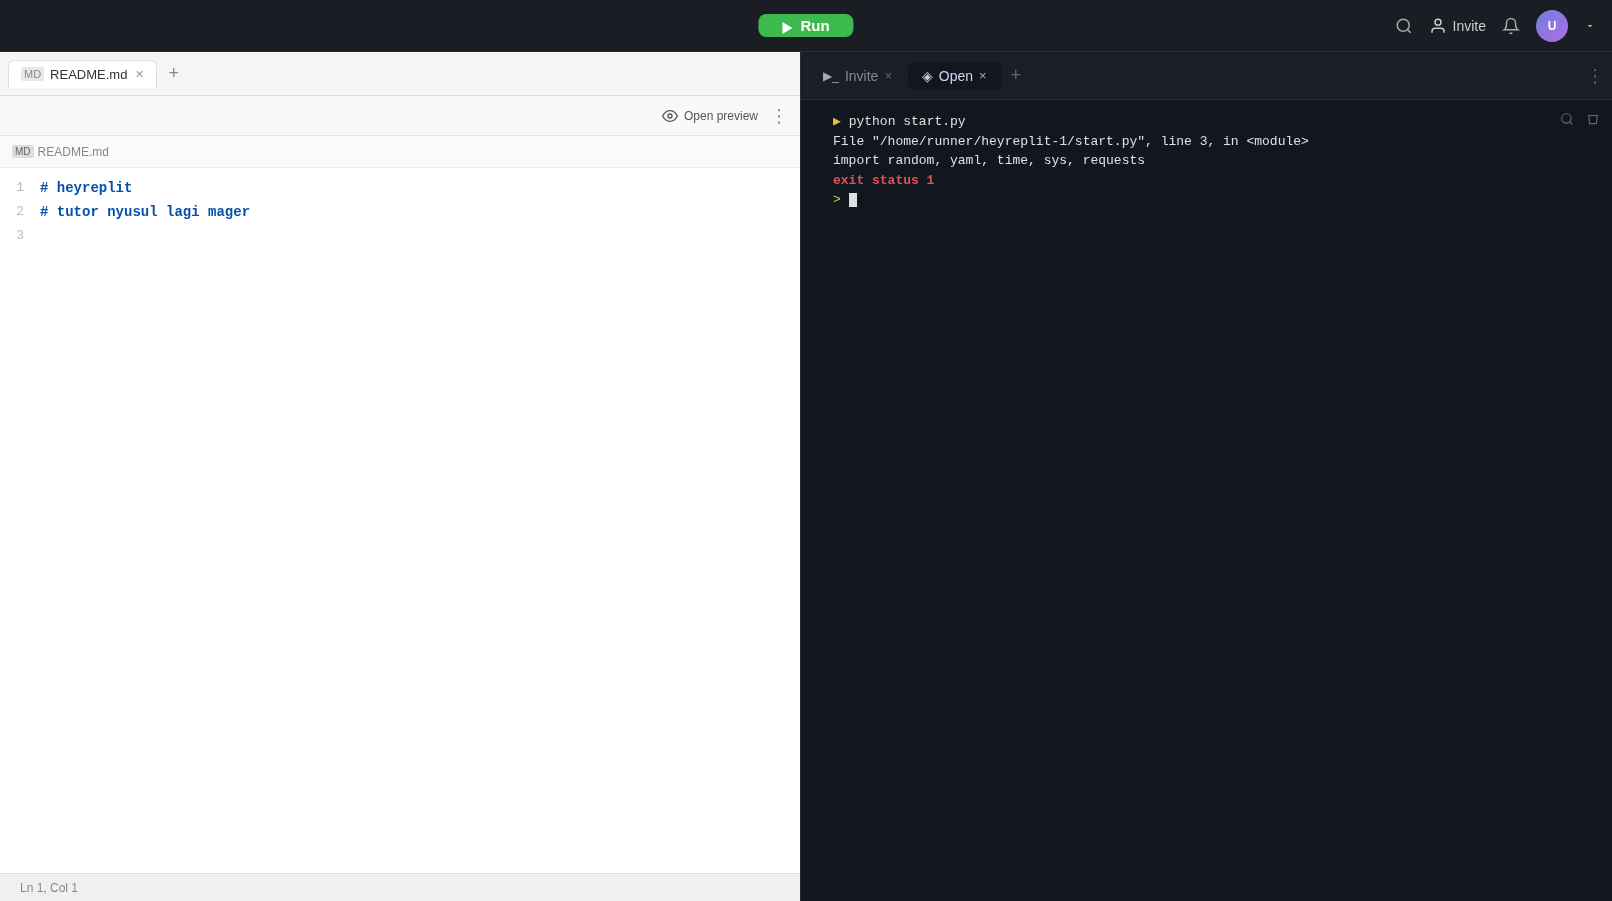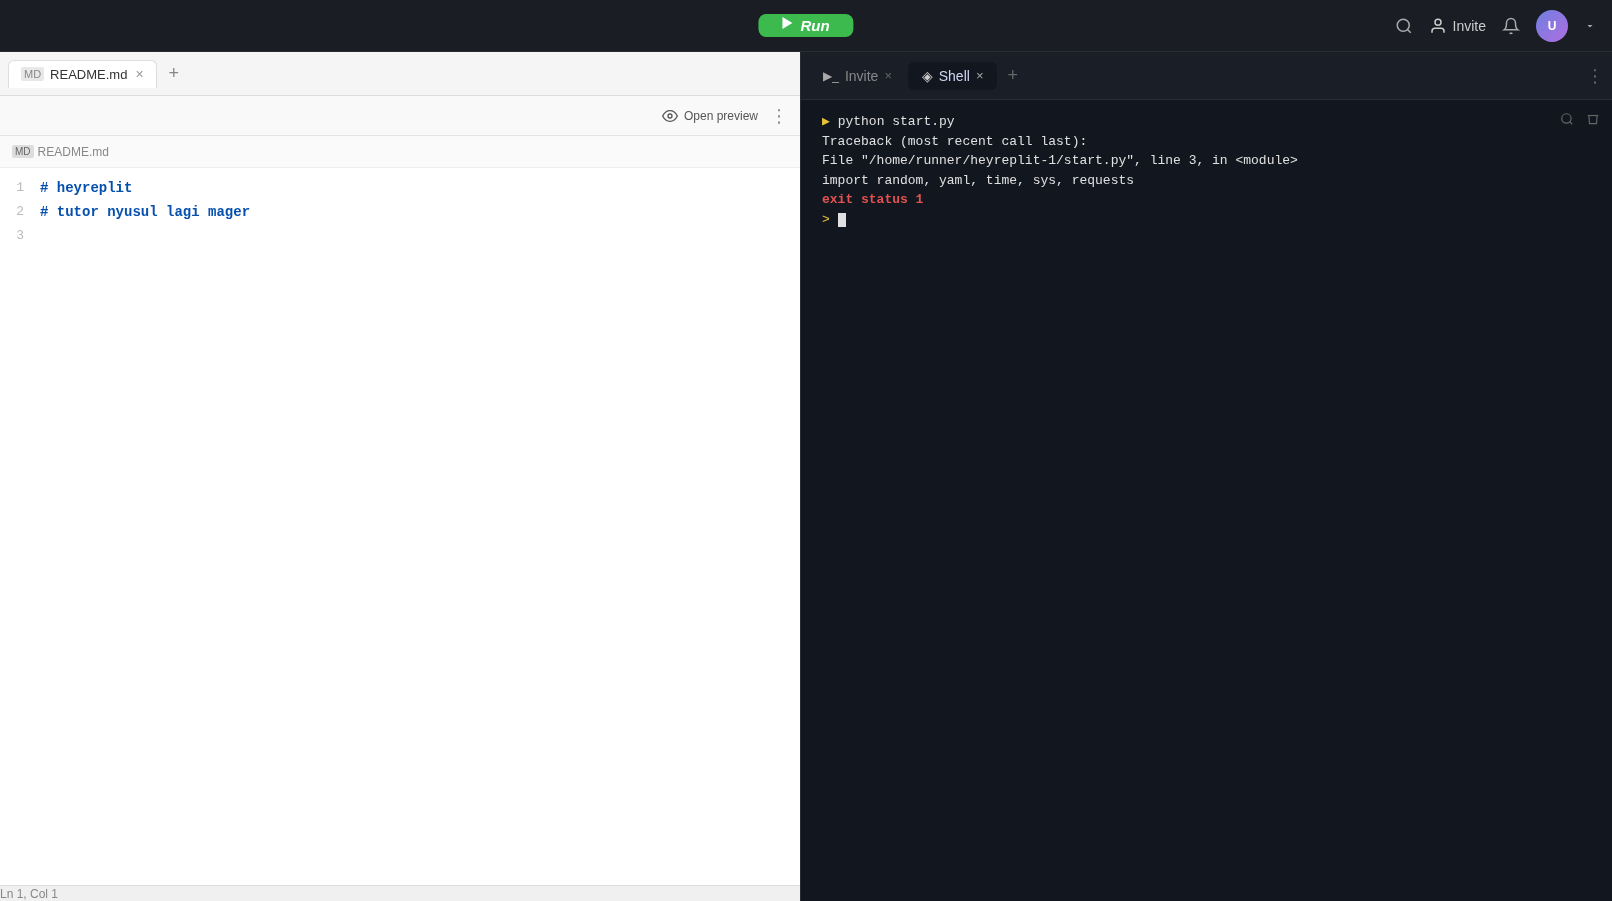--- a/index.html
+++ b/index.html
@@ -40,23 +40,22 @@
     .run-button {
       background: #3dba4e;
       color: #fff;
       border: none;
       border-radius: 8px;
       padding: 3px 24px;
       font-size: 15px;
       font-weight: 600;
       cursor: pointer;
       display: flex;
-      align-items: flex-start;
+      align-items: flex-end;
       gap: 8px;
-      font-style: italic;
     }
     .play-icon {
       width: 0;
       height: 0;
       border-top: 6px solid transparent;
       border-bottom: 6px solid transparent;
       border-left: 10px solid #fff;
       display: inline-block;
     }
     .header-right {
@@ -221,26 +220,26 @@
     }
     .line-content {
       flex: 1;
       line-height: 24px;
       color: #24292e;
       white-space: pre;
     }
     .md-h1 { color: #0550ae; font-weight: bold; }
 
     .editor-statusbar {
-      height: 16px;
+      height: 28px;
       background: #f0f0f0;
       border-top: 1px solid #ddd;
       display: flex;
       align-items: center;
-      padding: 0 0;
+      padding: 0 20px;
       font-size: 12px;
       color: #888;
       gap: 12px;
     }
 
     
     .terminal-panel {
       flex: 1;
       background: #12161e;
       display: flex;
@@ -287,21 +286,21 @@
     }
     .terminal-more {
       margin-left: auto;
       color: #666;
       font-size: 18px;
       cursor: pointer;
     }
 
     .terminal-content {
       flex: 1;
-      padding: 12px 21px;
+      padding: 12px 32px;
       font-family: 'Courier New', Courier, monospace;
       font-size: 13px;
       line-height: 1.5;
       overflow-y: auto;
       position: relative;
     }
     .terminal-toolbar-icons {
       position: absolute;
       top: 12px;
       right: 12px;
@@ -425,21 +424,21 @@
   <div class="terminal-panel">
 
     <div class="terminal-tabs">
       <div class="terminal-tab">
         <span class="terminal-tab-icon" style="font-size:12px;color:#aaa;">▶_</span>
         <span>Invite</span>
         <span class="terminal-tab-close">×</span>
       </div>
       <div class="terminal-tab active">
         <span class="terminal-tab-icon" style="color:#ccc;">◈</span>
-        <span>Shell</span>
+        <span>Open</span>
         <span class="terminal-tab-close" style="color:#aaa;">×</span>
       </div>
       <span class="terminal-tab-add">+</span>
       <span class="terminal-more">⋮</span>
     </div>
 
     <div class="terminal-content">
       <div class="terminal-toolbar-icons">
         <button class="header-icon-btn" style="color:#666;">
           <svg width="14" height="14" viewBox="0 0 24 24" fill="none" stroke="currentColor" stroke-width="2">
@@ -453,23 +452,20 @@
               <path d="M19 6l-1 14H6L5 6"></path>
           </svg>
         </button>
       </div>
 
       <div>
         <div class="terminal-line">
           <span class="term-prompt">▶ </span><span class="term-cmd">python start.py</span>
         </div>
         <div class="terminal-line">
-          <span class="term-white">Traceback (most recent call last):</span>
-        </div>
-        <div class="terminal-line">
           <span class="term-white">  File "/home/runner/heyreplit-1/start.py", line 3, in &lt;module&gt;</span>
         </div>
         <div class="terminal-line">
           <span class="term-white">    import random, yaml, time, sys, requests</span>
         </div>
         <div class="terminal-line">
           <span class="term-error">exit status 1</span>
         </div>
         <div class="terminal-line">
           <span class="term-prompt">&gt; </span><span class="term-cursor"></span>

